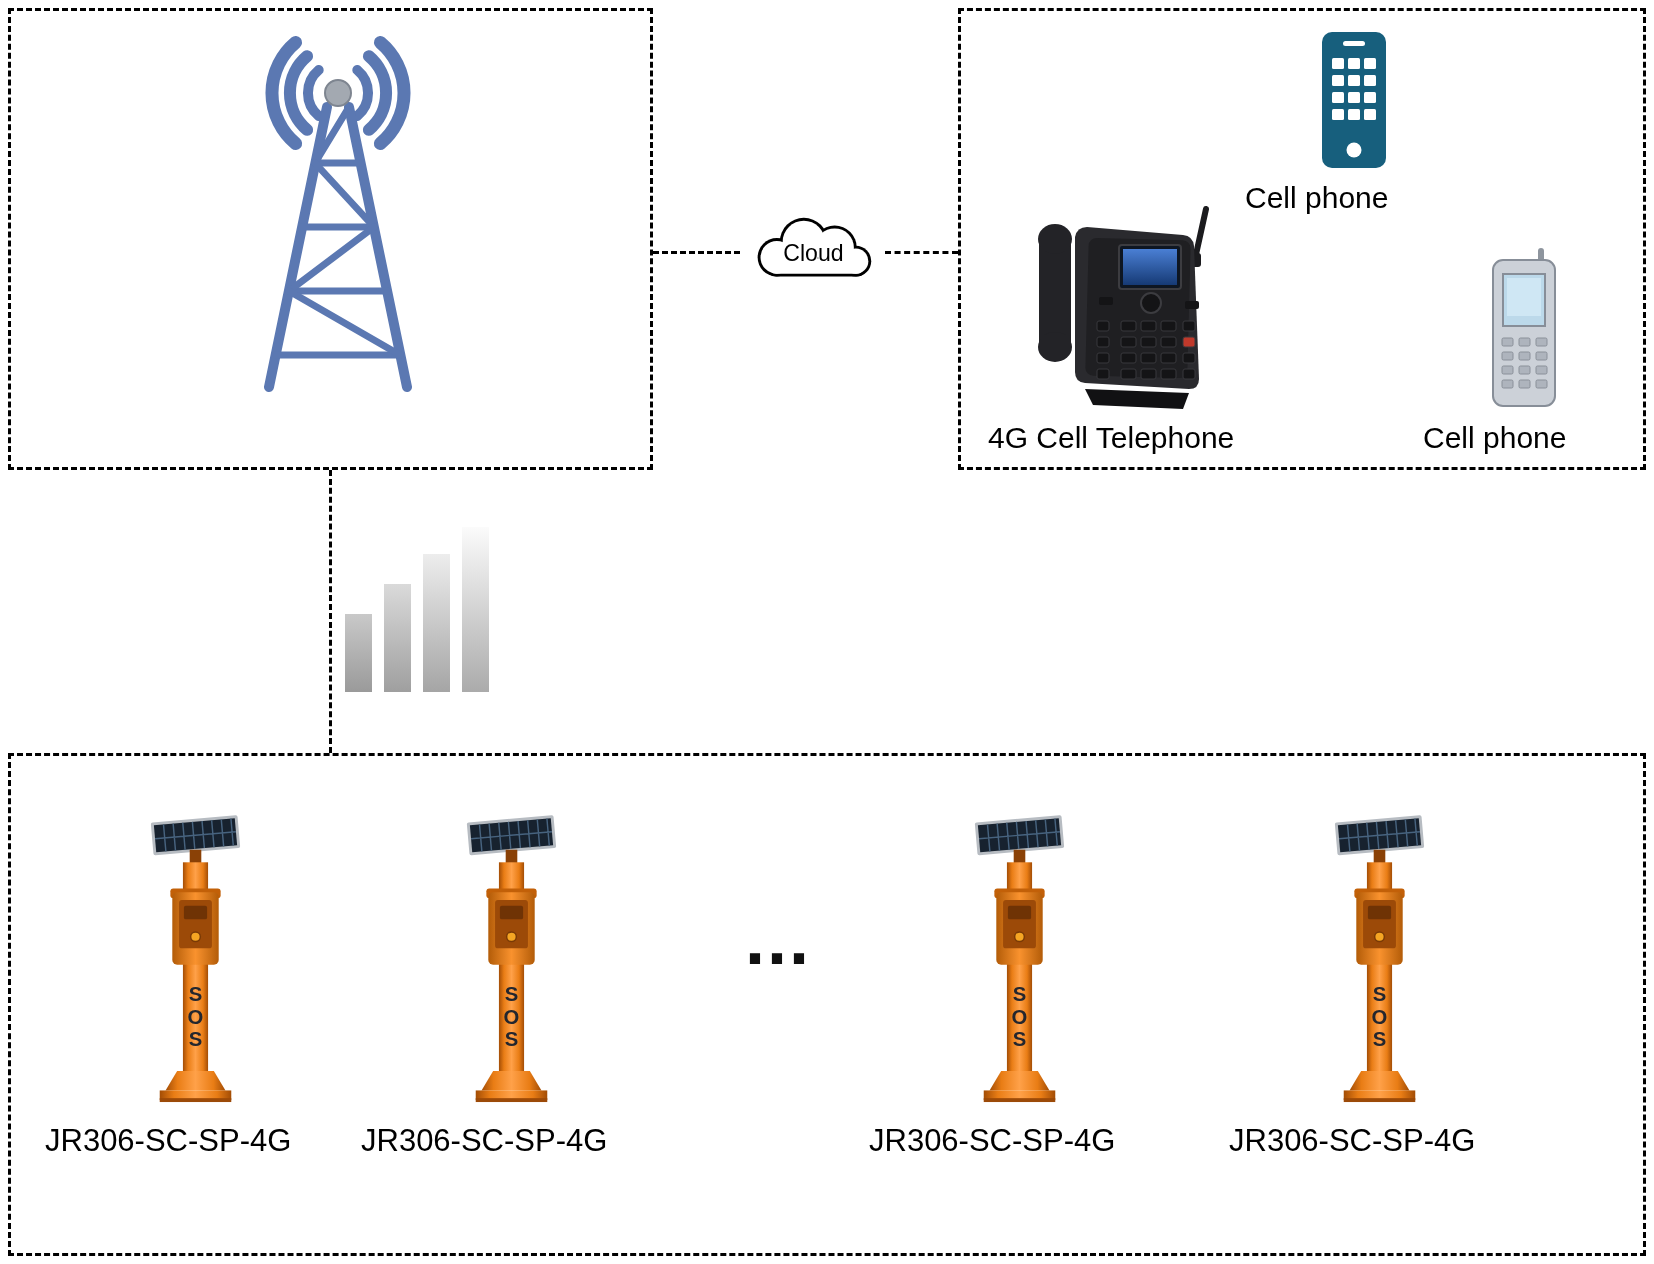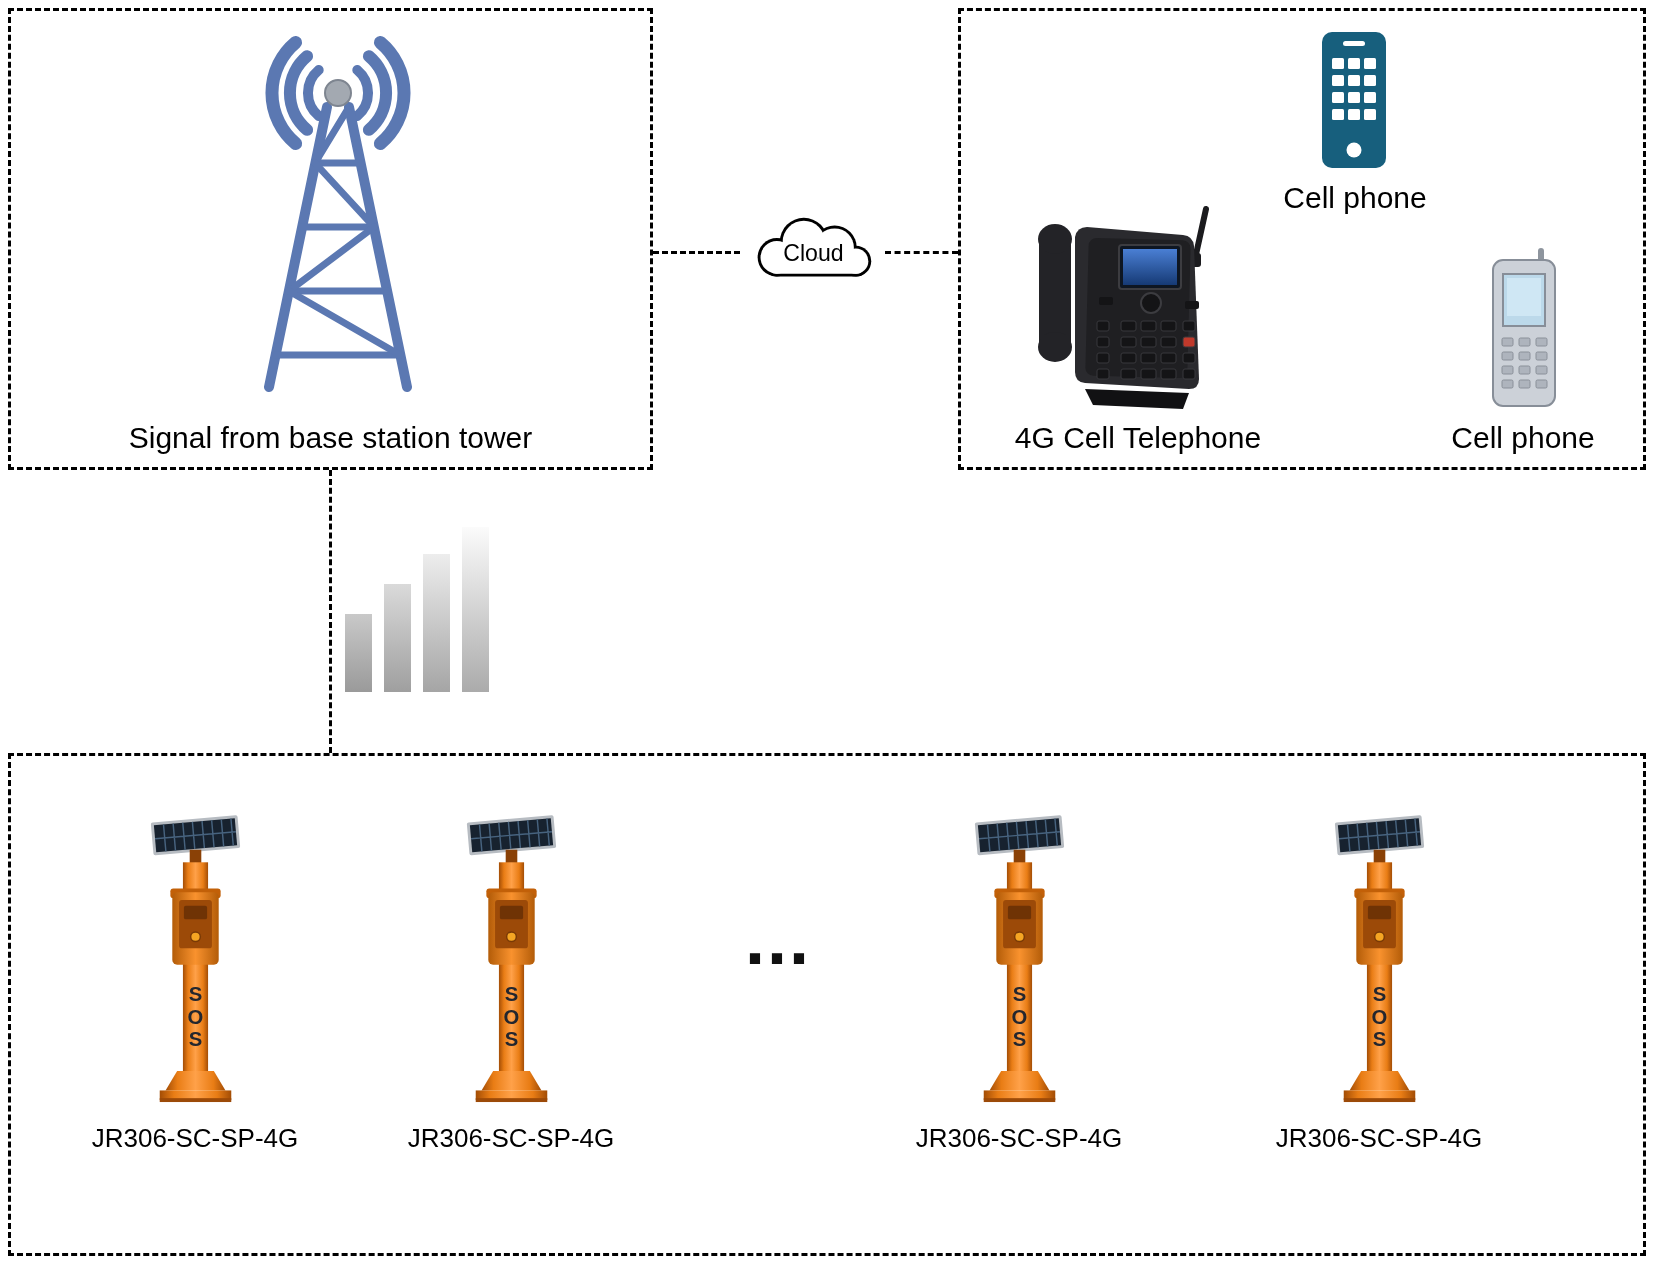--- a/index.html
+++ b/index.html
@@ -3,23 +3,23 @@
 <meta charset="utf-8">
 <style>
   * { margin:0; padding:0; box-sizing:border-box; }
   html,body { background:#ffffff; font-family:"Liberation Sans", sans-serif; }
   .canvas { position:relative; width:1654px; height:1264px; background:#fff; overflow:hidden; }
 
   .dashed-box { position:absolute; border:3px dashed #000; background:#fff; }
   .connector-h { position:absolute; height:0; border-top:3px dashed #000; }
   .connector-v { position:absolute; width:0; border-left:3px dashed #000; }
 
-  .label { position:absolute; text-align:center; color:#000; }
+  .label { position:absolute; text-align:left; color:#000; }
   .label-big { font-size:30px; }
-  .station-label { font-size:26px; }
+  .station-label { font-size:31px; }
 
   .tower-svg { position:absolute; }
   .cloud-svg { position:absolute; }
   .phone-svg { position:absolute; }
 
   .cloud-text { font-family:"Liberation Sans",sans-serif; font-size:24px; fill:#000; }
   .sos-letter { font-family:"Liberation Sans",sans-serif; font-size:21px; font-weight:700; fill:#23262e; }
 
   .signal-bars { position:absolute; left:345px; top:527px; display:flex; align-items:flex-end; gap:12px; }
   .signal-bars .bar { width:27px; }
@@ -79,21 +79,20 @@
           <path d="M83 340 H207"></path>
           <path d="M156 92 L122 148"></path>
           <path d="M122 148 L181 212"></path>
           <path d="M181 212 L96 276"></path>
           <path d="M96 276 L207 340"></path>
         </g>
       </g>
       <circle cx="145" cy="78" r="13" fill="#a3a9b1" stroke="#7e8590" stroke-width="2"></circle>
     </svg>
 
-    <div class="label label-big" style="left:0;right:0;top:410px">Signal from base station tower</div>
   </div>
 
   <div class="connector-h" style="left:653px;top:251px;width:87px"></div>
   <div class="connector-h" style="left:885px;top:251px;width:73px"></div>
   <div class="connector-v" style="left:329px;top:470px;height:283px"></div>
 
   <svg class="cloud-svg" viewBox="0 0 150 80" style="left:740px;top:213px;width:145px;height:77px">
     <g>
       <circle cx="38" cy="46" r="20" fill="#000"></circle>
       <circle cx="66" cy="30" r="25" fill="#000"></circle>

